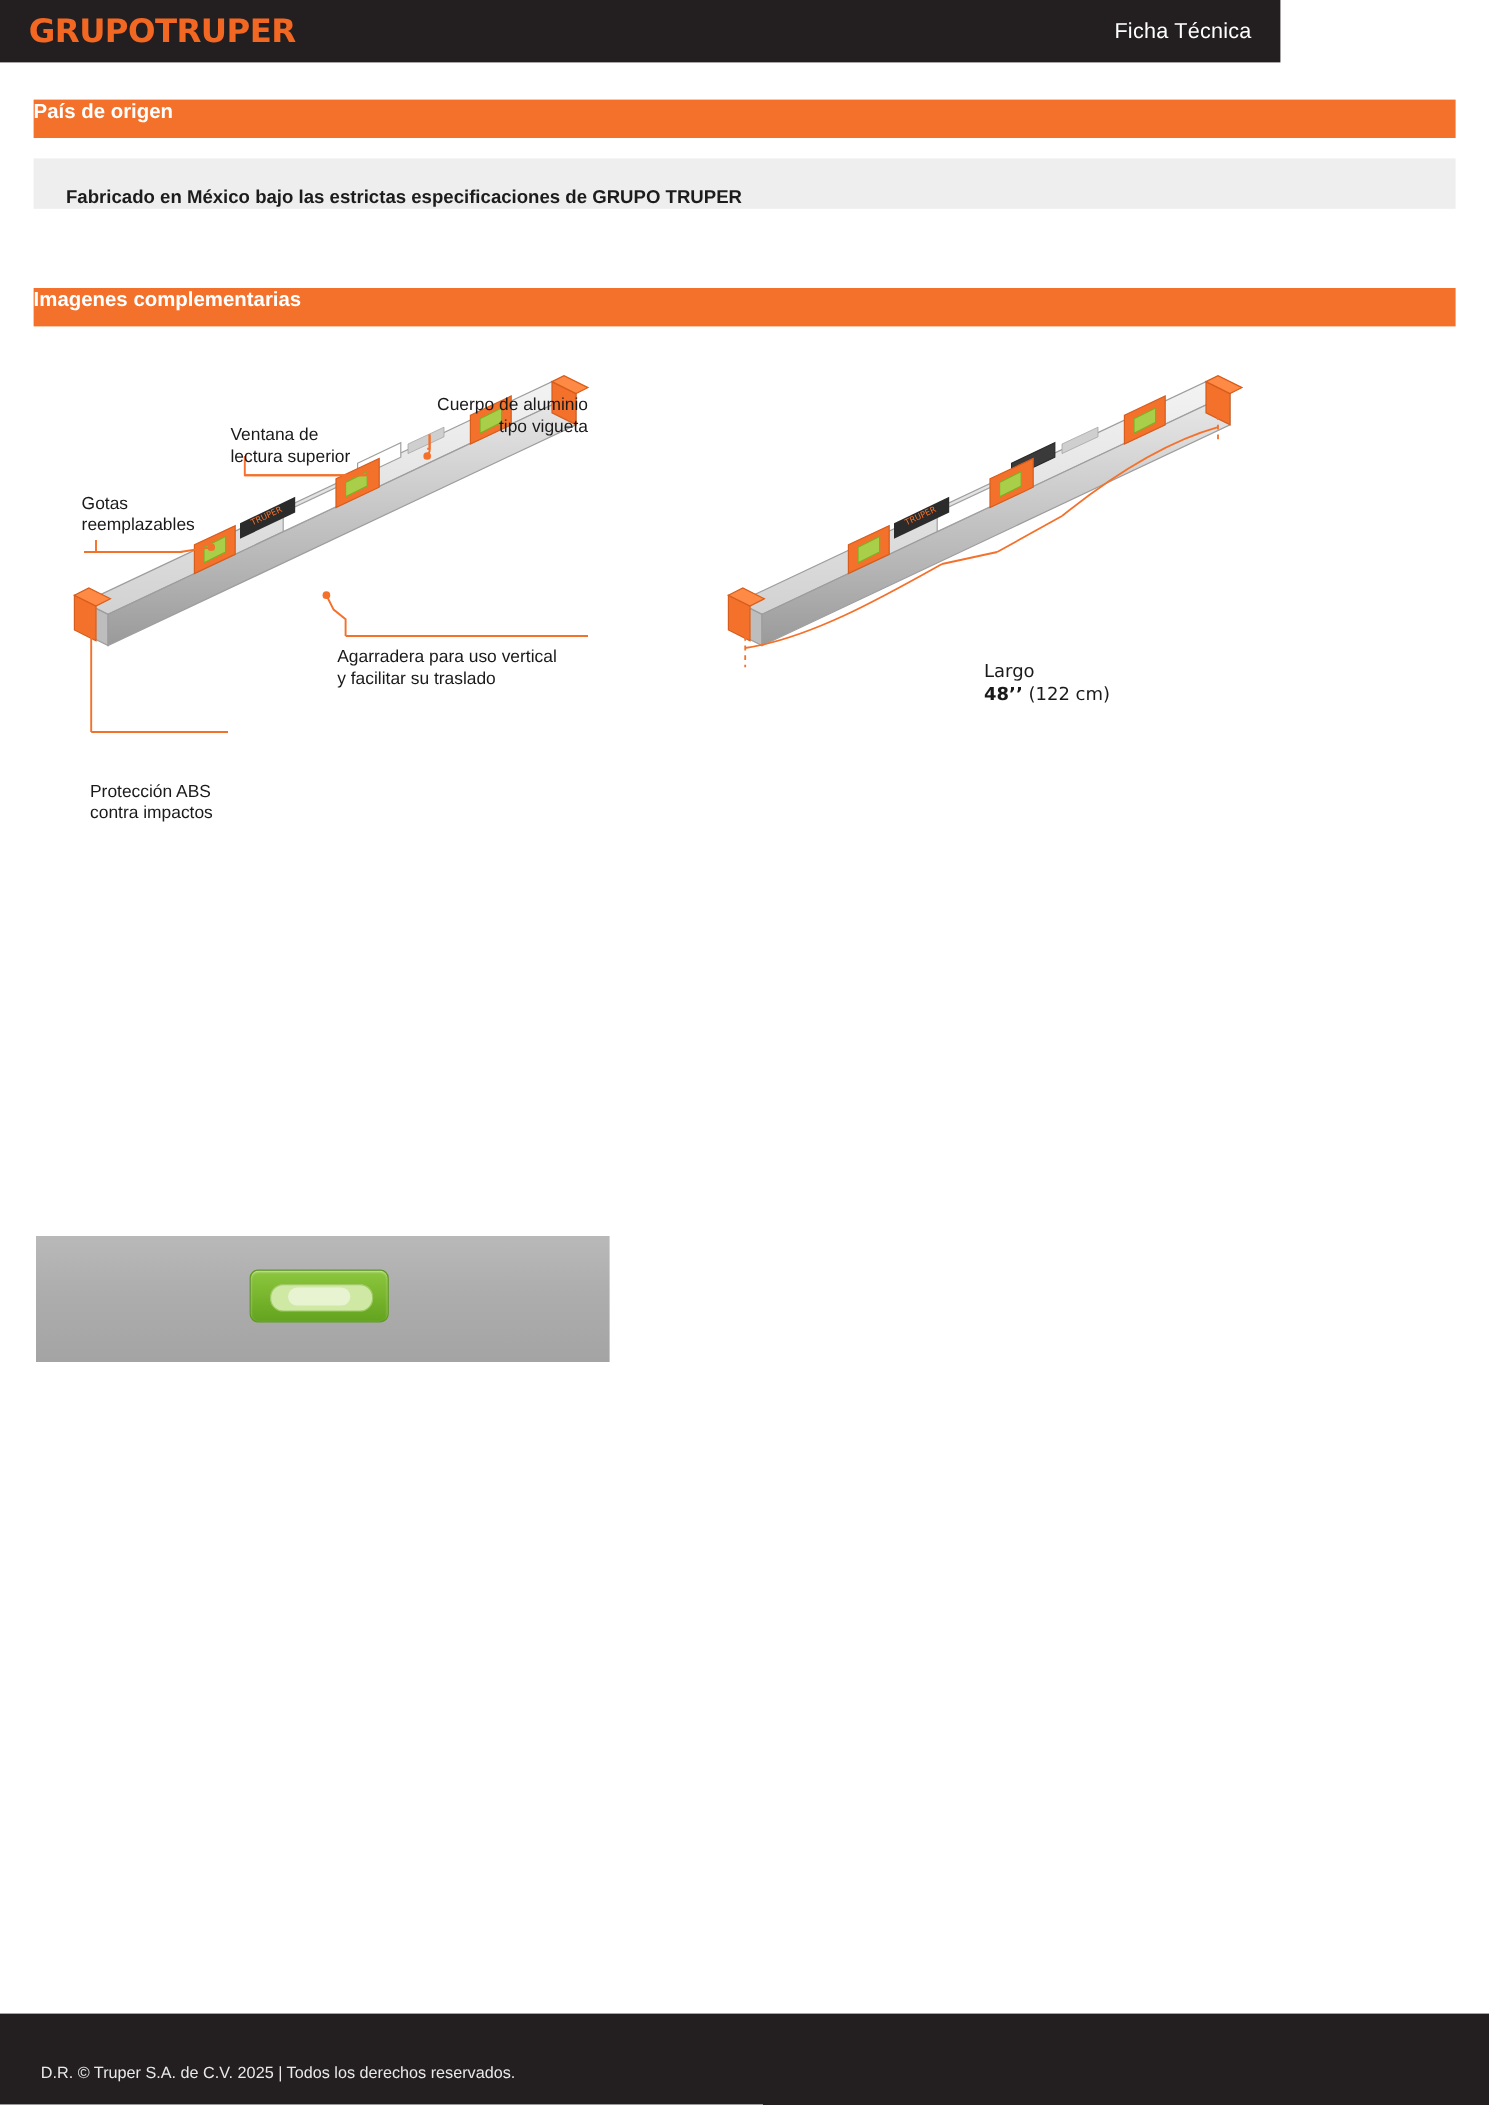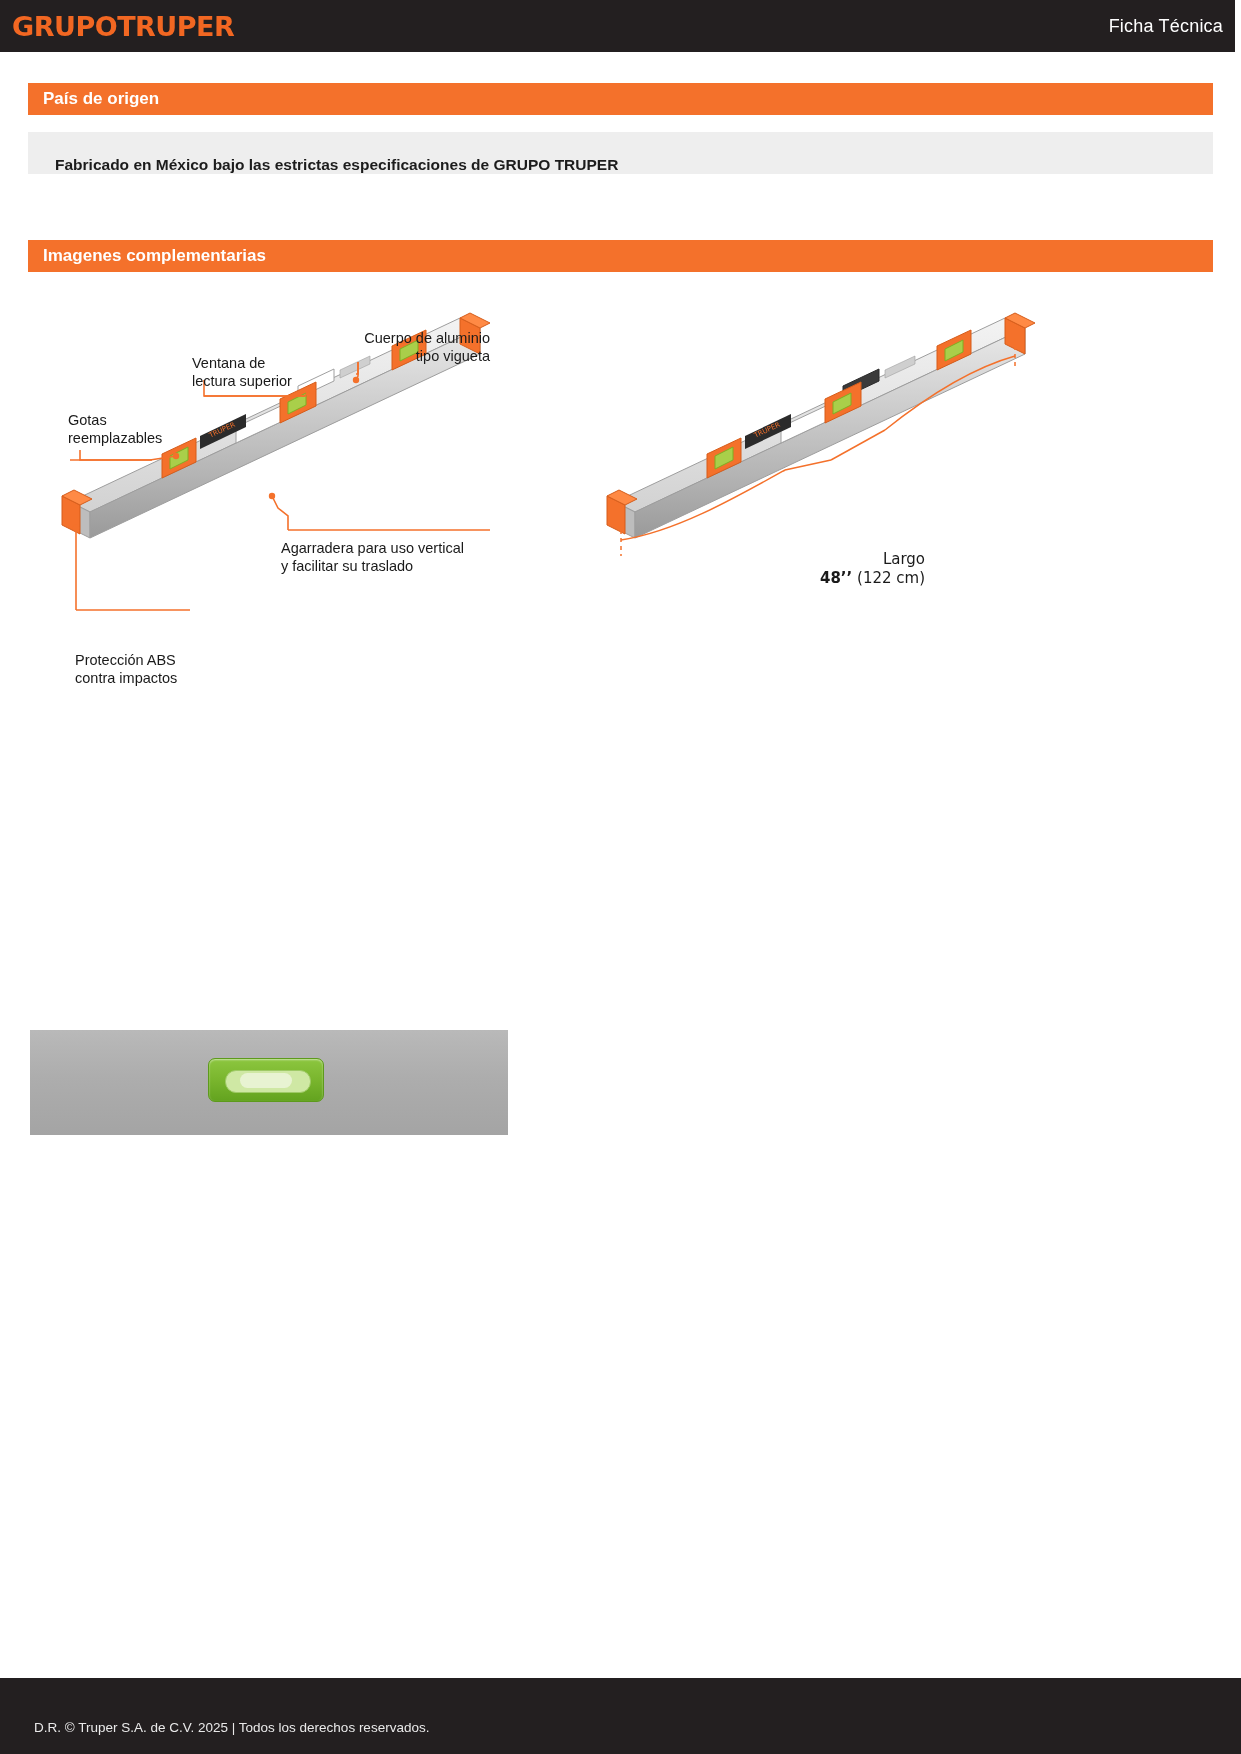--- a/index.html
+++ b/index.html
@@ -14,26 +14,26 @@
     width: 1241px;
     height: 1754px;
     background: #ffffff;
     overflow: hidden;
   }
 
   
   .header {
     position: absolute;
     top: 0; left: 0;
-    width: 1235px; height: 52px;
+    width: 1067px; height: 52px;
     background: #231f20;
     display: flex;
     align-items: center;
     justify-content: space-between;
-    padding: 0 12px;
+    padding: 0 24px;
   }
   .logo {
     font-size: 27px;
     font-weight: bold;
     letter-spacing: -0.5px;
     color: #f26722;
     font-family: "DejaVu Sans", sans-serif;
   }
   .logo .logo-b { color: #f26722; }
   .header-title {
@@ -43,22 +43,20 @@
   }
 
   
   .section-bar {
     position: absolute;
     left: 28px;
     width: 1185px;
     height: 32px;
     background: #f4712b;
     display: flex;
-    align-items: center;
-    padding-left: 15px;
   }
   .section-bar span {
     color: #ffffff;
     font-size: 17px;
     font-weight: bold;
   }
   #bar-origen { top: 83px; }
   #bar-imagenes { top: 240px; }
 
   .origen-body {
@@ -98,21 +96,21 @@
     white-space: nowrap;
   }
   .callout-text.right { text-align: right; }
 
   
   .largo-label {
     position: absolute;
     font-family: "DejaVu Sans", sans-serif;
     font-size: 15px;
     color: #1a1a1a;
-    text-align: right;
+    text-align: left;
     line-height: 1.25;
     white-space: nowrap;
   }
   .largo-label .size { font-weight: bold; }
 
   
   .bubble-photo {
     position: absolute;
     left: 30px;
     top: 1030px;

